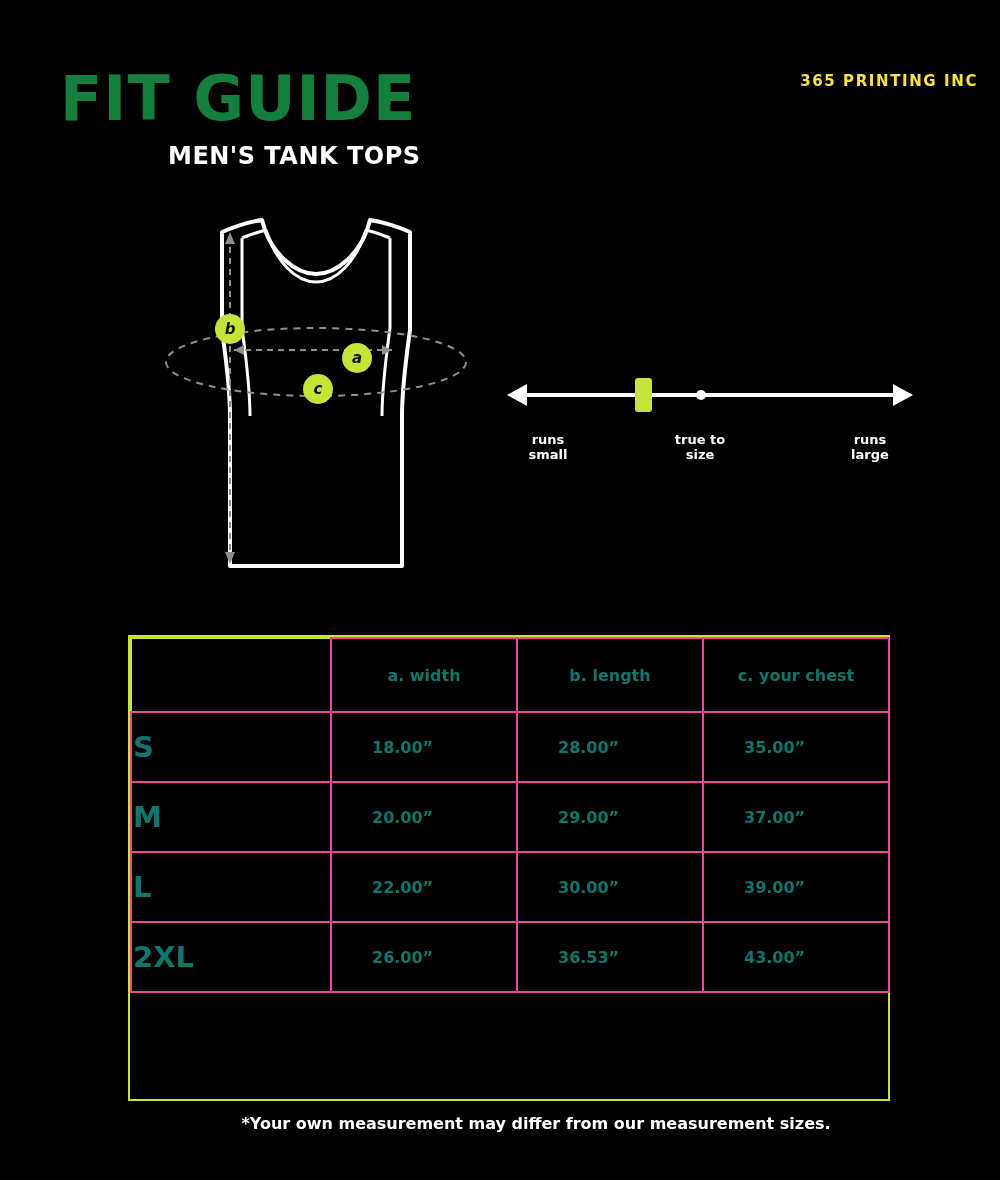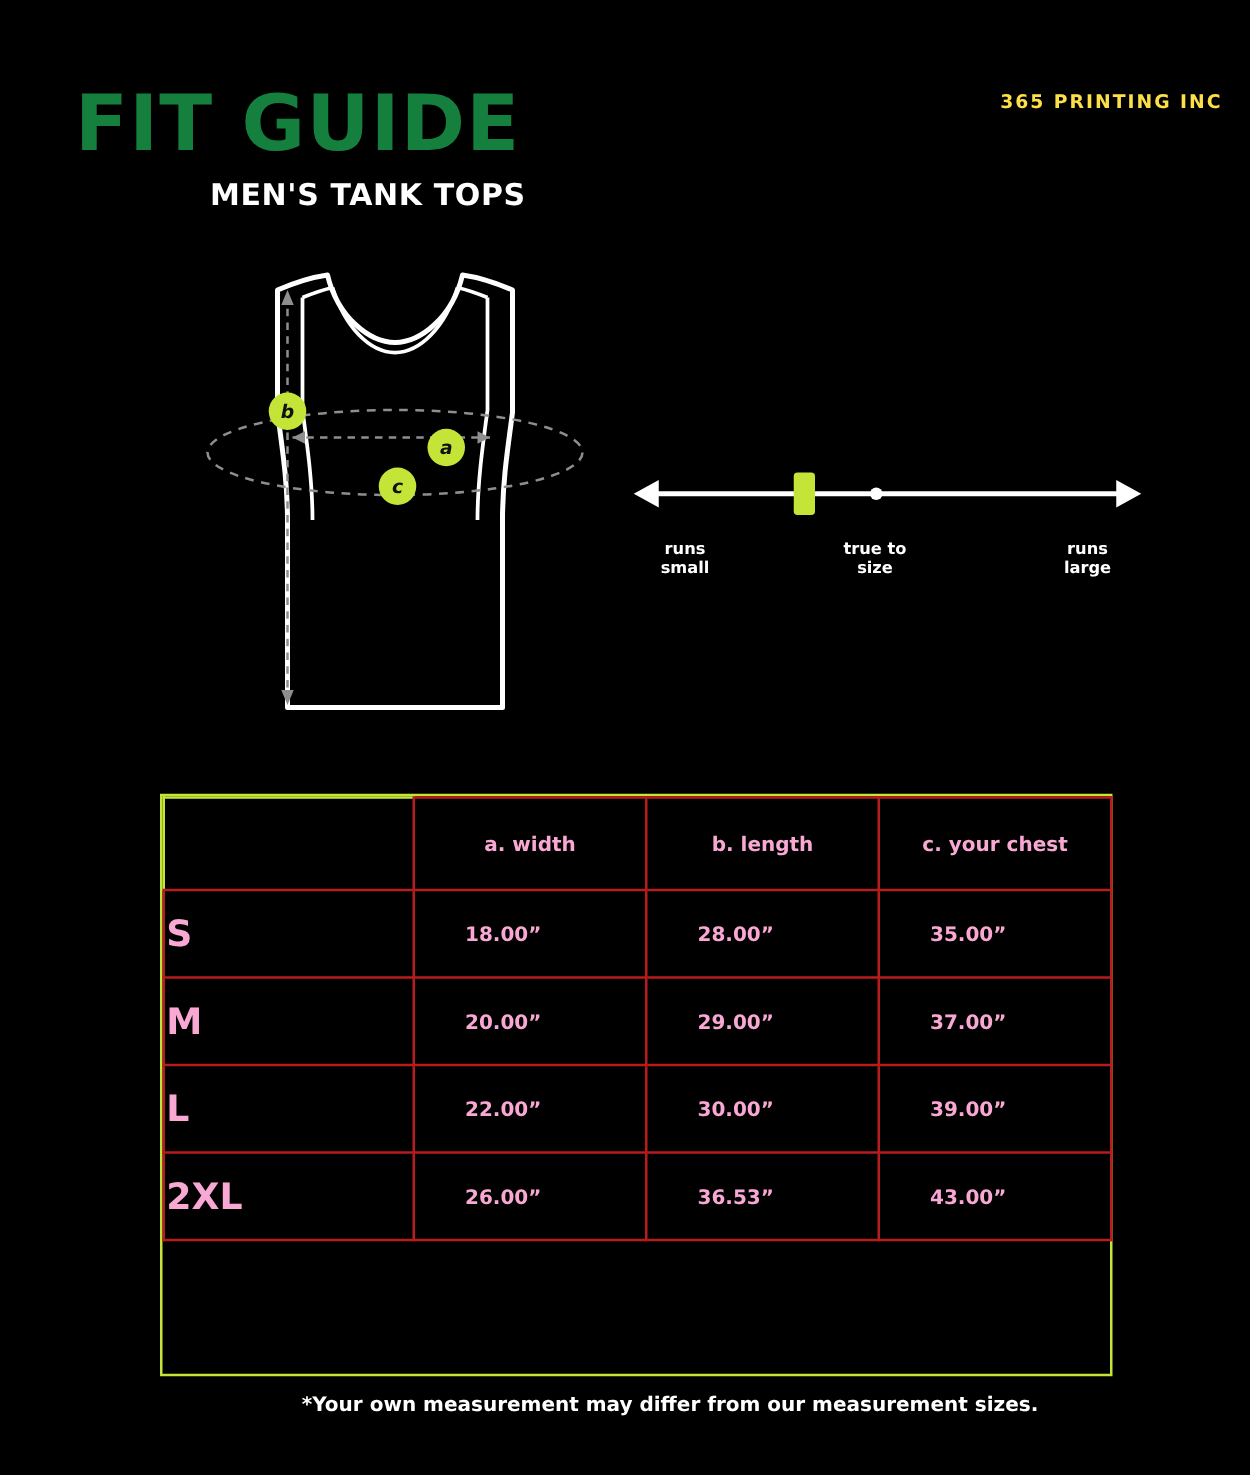--- a/index.html
+++ b/index.html
@@ -95,22 +95,22 @@
 
   table.sizes {
     position: absolute;
     left: 130px;
     top: 637px;
     width: 758px;
     border-collapse: collapse;
     table-layout: fixed;
   }
   table.sizes td, table.sizes th {
-    border: 2px solid #b91c1c;
-    color: #f9a8d4;
+    border: 2px solid #ec4899;
+    color: #0f766e;
     background: #000000;
   }
   table.sizes th {
     font-size: 16px;
     font-weight: bold;
     height: 70px;
     font-family: "DejaVu Sans", sans-serif;
   }
   table.sizes td.size {
     font-size: 29px;

